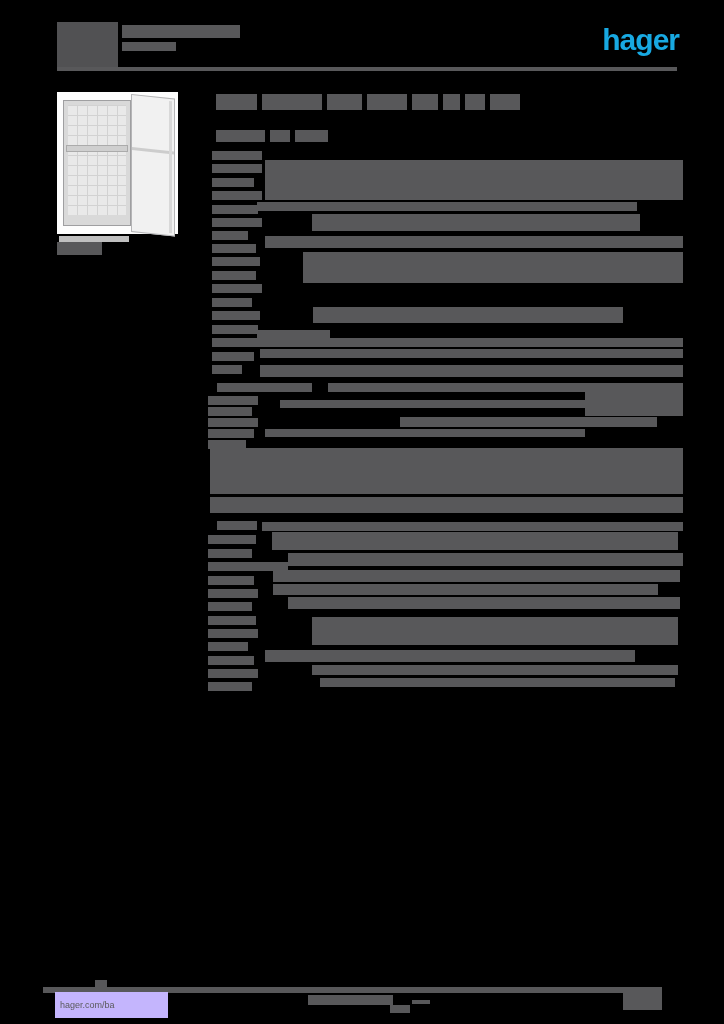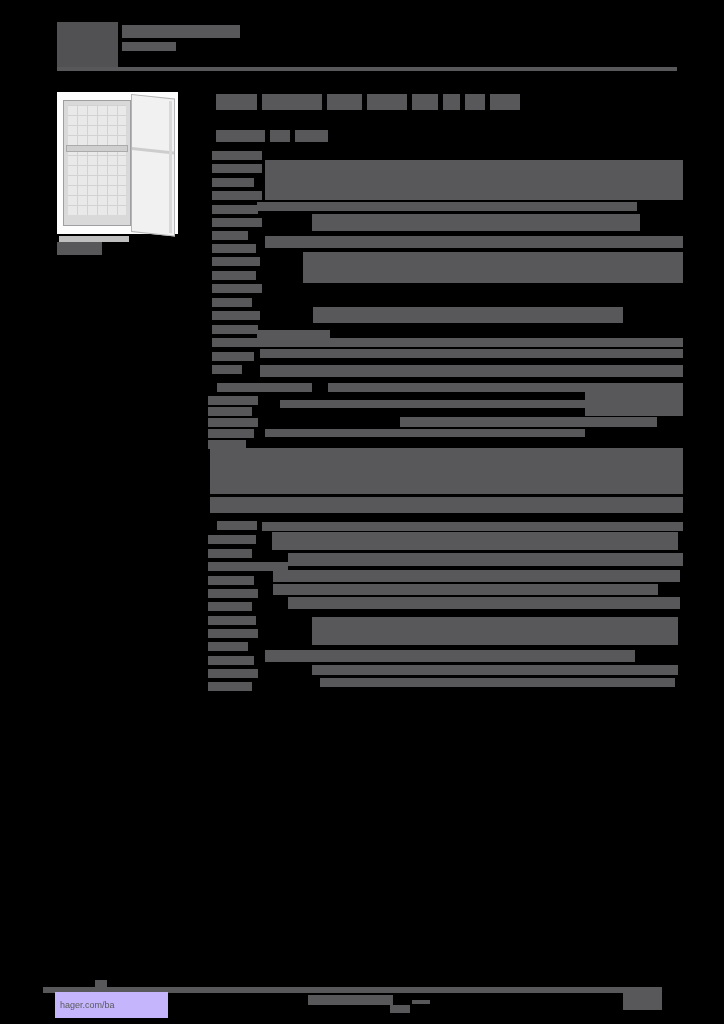--- a/index.html
+++ b/index.html
@@ -33,20 +33,21 @@
     position:absolute;left:55px;top:992px;width:113px;height:26px;background:#ffffff;
     display:flex;align-items:center;padding-left:5px;box-sizing:border-box;
   }
   .sitebox a{font-size:9px;color:#5a5a5c;text-decoration:none;font-family:"Liberation Sans",sans-serif;}
 </style>
 </head>
 <body>
 
 <div class="canvas">
 
+  <div class="logo" style="color: rgb(24, 169, 226);">hager</div>
 
   <div class="photo" style="background: rgb(253, 253, 253);">
     <div class="cab-body">
       <div class="cab-inner"></div>
       <div class="cab-shelf"></div>
     </div>
     <div class="cab-base"></div>
     <div class="door">
       <div class="door-seam"></div>
       <div class="door-edge"></div>

